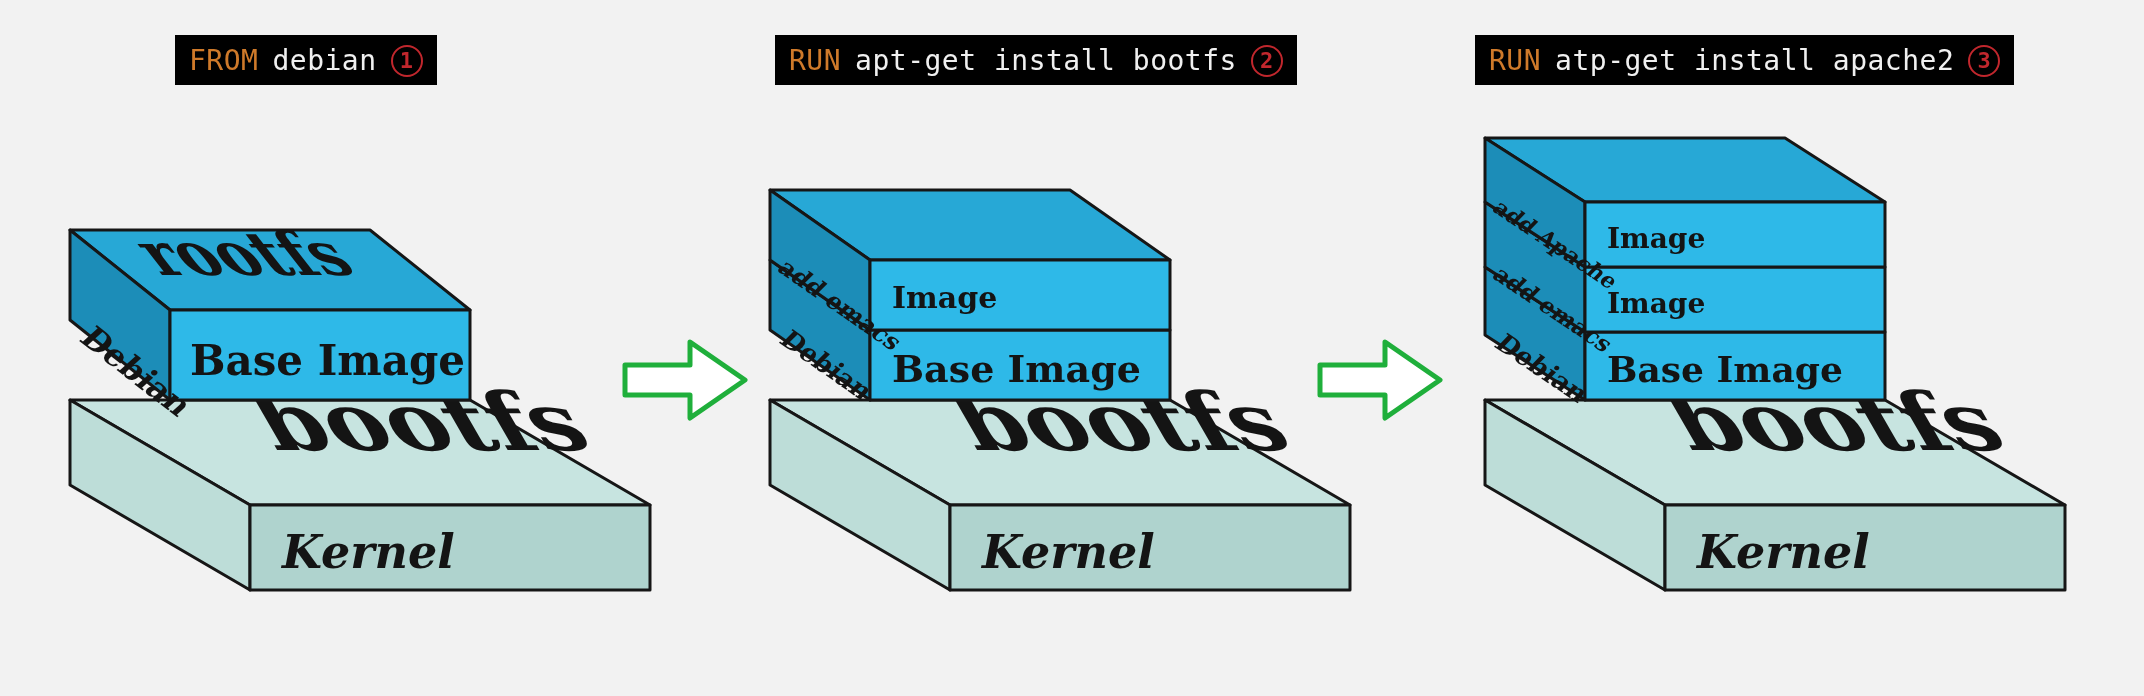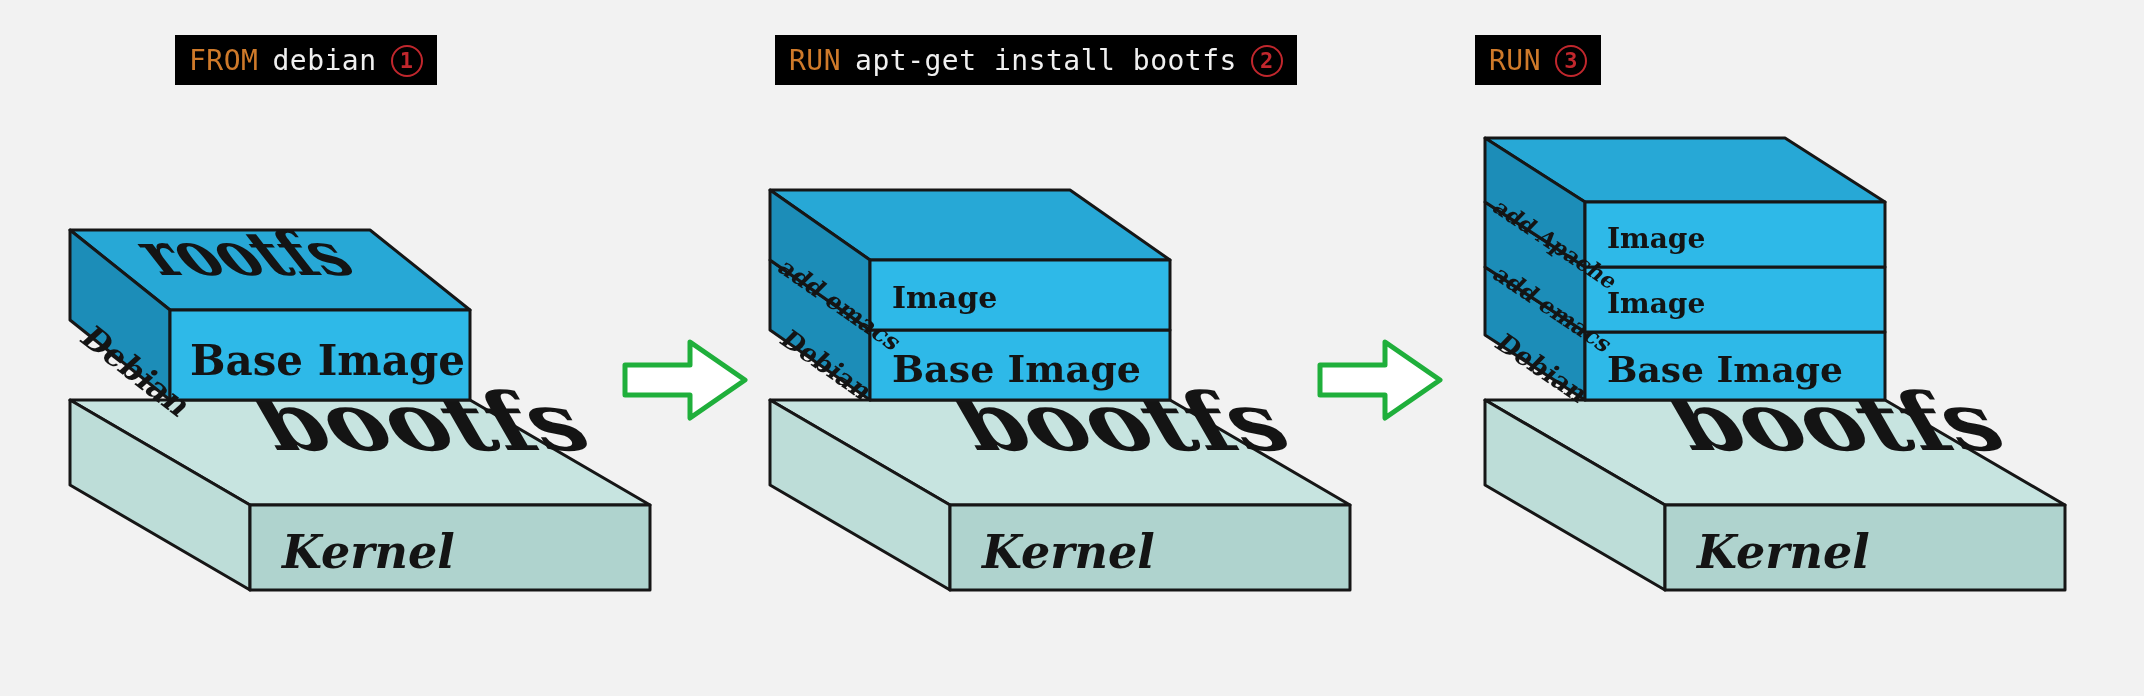--- a/index.html
+++ b/index.html
@@ -99,20 +99,21 @@
     <span class="rest">debian</span>
     <span class="circ">1</span>
   </div>
   <div class="cmd" style="left:775px">
     <span class="kw">RUN</span>
     <span class="rest">apt-get install bootfs</span>
     <span class="circ">2</span>
   </div>
   <div class="cmd" style="left:1475px">
     <span class="kw">RUN</span>
+    <span class="rest">atp-get install apache2</span>
     <span class="circ">3</span>
   </div>
 
   <svg class="arrow" style="left:620px" viewBox="0 0 130 100">
     <path d="M5 35 H70 V12 L125 50 L70 88 V65 H5 Z" fill="#fff" stroke="#1FAF3B" stroke-width="5" stroke-linejoin="round"></path>
   </svg>
   <svg class="arrow" style="left:1315px" viewBox="0 0 130 100">
     <path d="M5 35 H70 V12 L125 50 L70 88 V65 H5 Z" fill="#fff" stroke="#1FAF3B" stroke-width="5" stroke-linejoin="round"></path>
   </svg>
 

